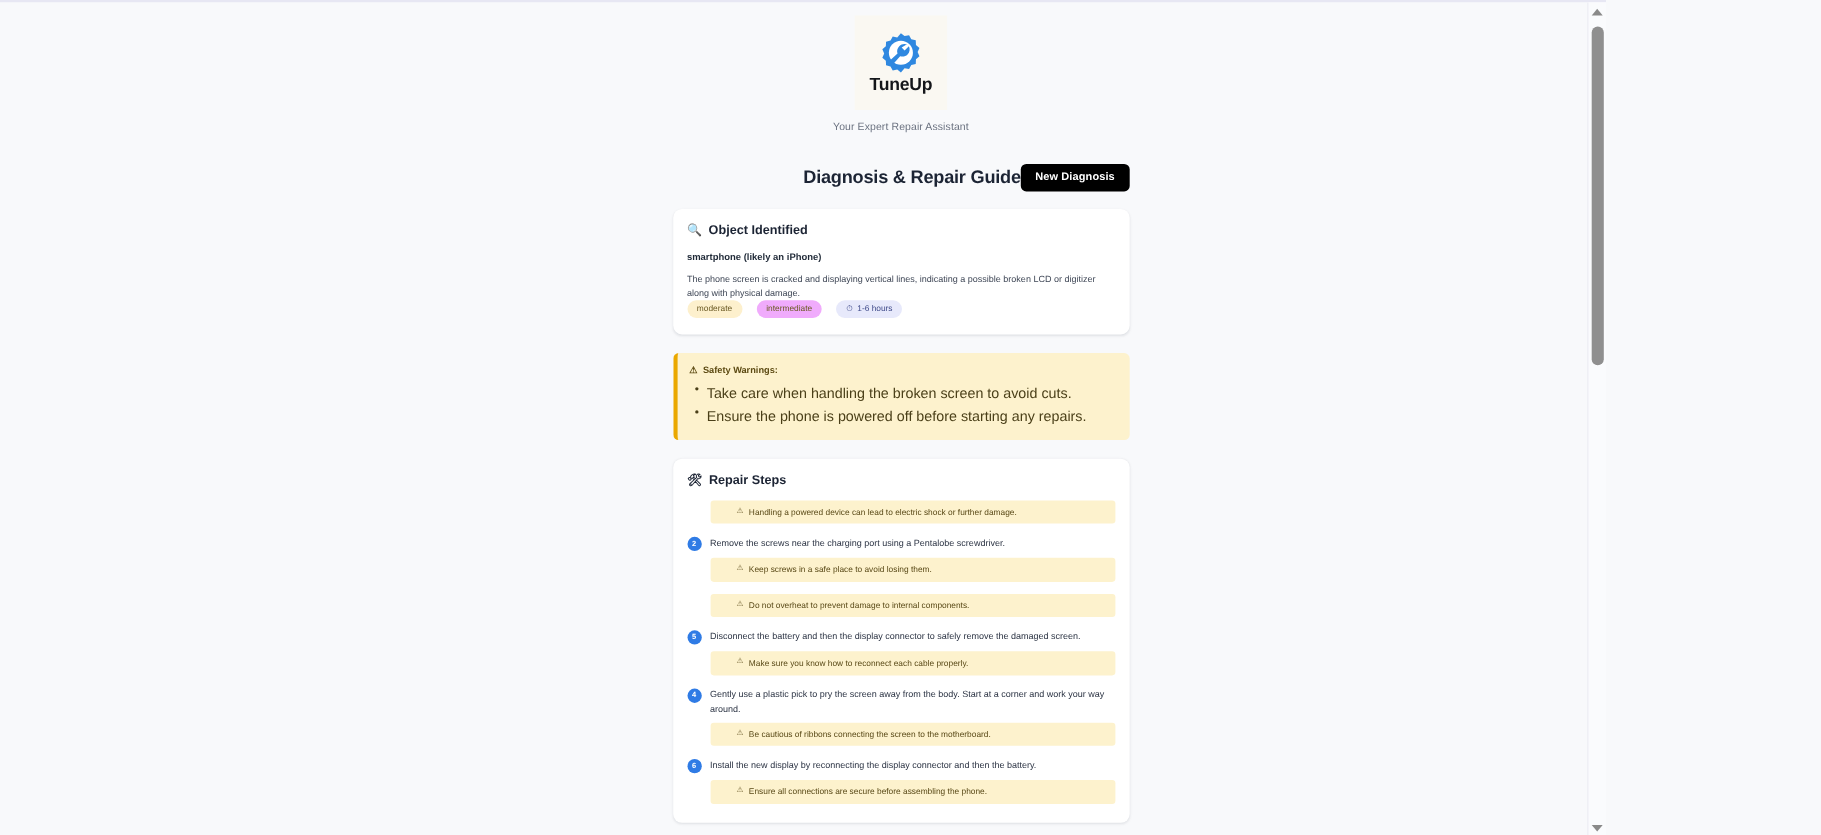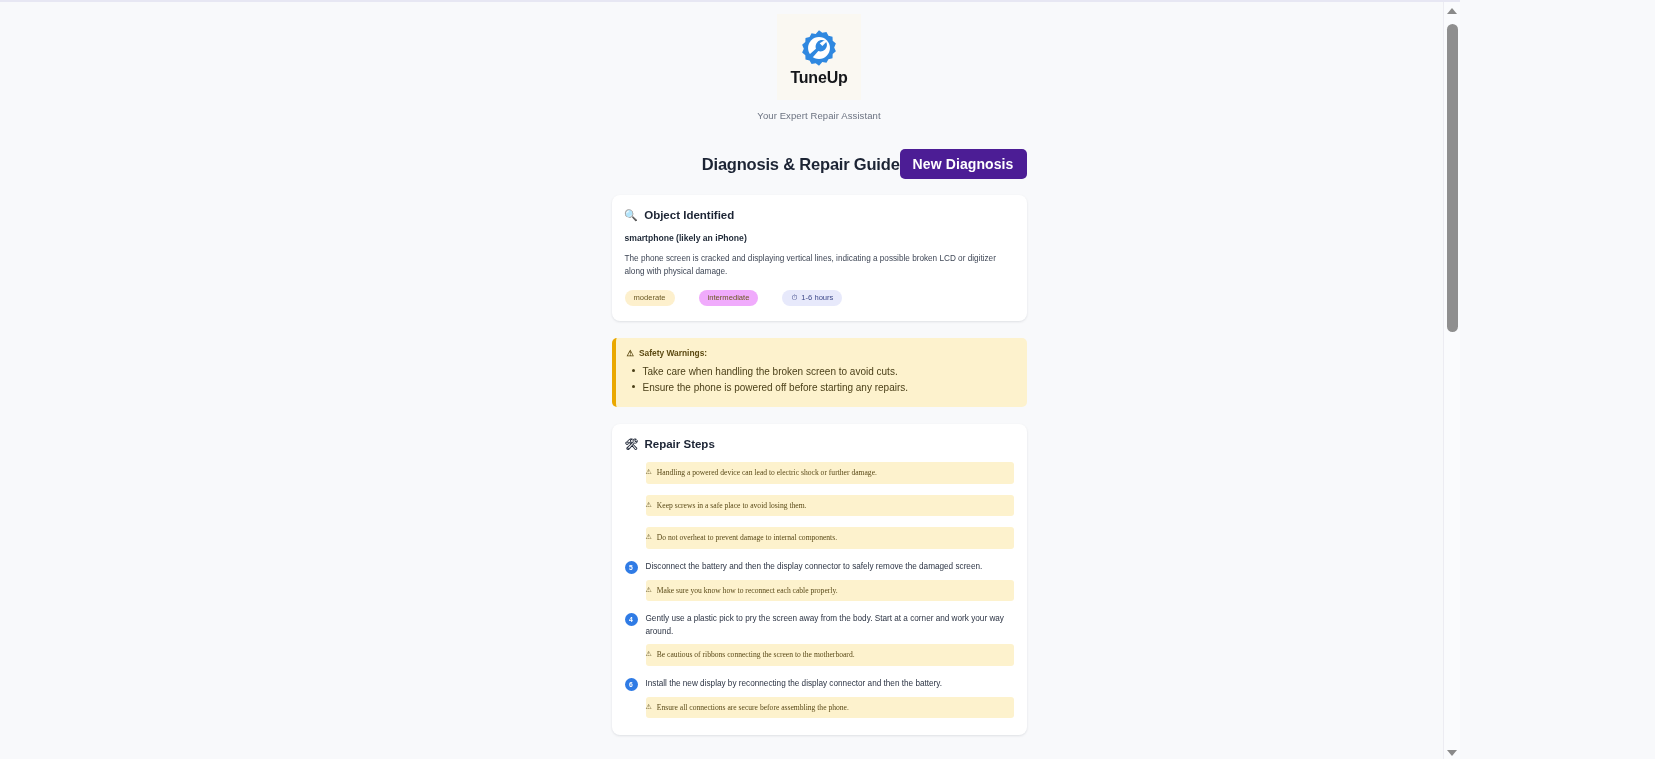--- a/index.html
+++ b/index.html
@@ -116,26 +116,26 @@
     align-items: center;
     justify-content: flex-end;
   }
   .page-title {
     font-size: 16.5px;
     font-weight: 700;
     color: #1c2434;
     letter-spacing: -0.2px;
   }
   .btn-primary {
-    background: #4c1d95;
+    background: #000000;
     color: #ffffff;
     border: none;
     border-radius: 5px;
     font-family: "Liberation Sans", sans-serif;
-    font-size: 14px;
+    font-size: 10px;
     font-weight: 700;
     padding: 7px 13px;
     cursor: pointer;
     letter-spacing: 0.1px;
   }
 
   
   .card {
     background: #ffffff;
     border-radius: 8px;
@@ -159,23 +159,23 @@
   .object-name {
     font-size: 8.6px;
     font-weight: 700;
     color: #1f2937;
     margin-bottom: 10px;
   }
   .object-desc {
     font-size: 8.2px;
     line-height: 1.55;
     color: #3f4756;
-    margin-bottom: 12px;
-  }
-  .badges { display: flex; align-items: flex-start; gap: 24px; }
+    margin-bottom: 0;
+  }
+  .badges { display: flex; align-items: flex-start; gap: 13px; }
   .badge {
     font-size: 7.6px;
     padding: 4px 9px;
     border-radius: 999px;
     white-space: nowrap;
     line-height: 1;
   }
   .badge-severity { background: #fdf0cd; color: #6b5a24; }
   .badge-difficulty { background: #f0abfc; color: #6b5a24; }
   .badge-time { background: #e7e9fb; color: #3f4a8a; display: flex; align-items: center; gap: 4px; }
@@ -194,21 +194,21 @@
     color: #5c4a12;
     display: flex;
     align-items: center;
     gap: 5px;
     margin-bottom: 6px;
   }
   .safety-list { list-style: none; }
   .safety-list li {
     position: relative;
     padding-left: 16px;
-    font-size: 10px;
+    font-size: 13px;
     line-height: 1.62;
     color: #4a3f18;
   }
   .safety-list li::before {
     content: "";
     position: absolute;
     left: 5px;
     top: 5px;
     width: 3px; height: 3px;
     border-radius: 50%;
@@ -239,28 +239,27 @@
   .step-text {
     font-size: 8.2px;
     line-height: 1.6;
     color: #2c3444;
   }
   .step-warn {
     margin-left: 21px;
     margin-top: 6px;
     background: #fdf2cd;
     border-radius: 3px;
-    padding: 5px 0;
+    padding: 5px 24px;
     font-size: 7.6px;
     color: #5a4a18;
     display: flex;
     align-items: flex-start;
     gap: 5px;
     line-height: 1.5;
-    font-family: Liberation Serif, serif;
   }
   .warn-glyph { font-size: 7px; line-height: 1.5; flex: 0 0 auto; }
 </style>
 </head>
 <body>
 
 <div id="viewport">
 
   <div id="page">
     <div class="wrap">
@@ -320,20 +319,24 @@
         </div>
 
         <div class="step">
           <div class="step-warn">
             <span class="warn-glyph">⚠</span>
             <span>Handling a powered device can lead to electric shock or further damage.</span>
           </div>
         </div>
 
         <div class="step">
+          <div class="step-main">
+            <div class="step-num">2</div>
+            <div class="step-text">Remove the screws near the charging port using a Pentalobe screwdriver.</div>
+          </div>
           <div class="step-warn">
             <span class="warn-glyph">⚠</span>
             <span>Keep screws in a safe place to avoid losing them.</span>
           </div>
         </div>
 
         <div class="step">
           <div class="step-warn">
             <span class="warn-glyph">⚠</span>
             <span>Do not overheat to prevent damage to internal components.</span>

